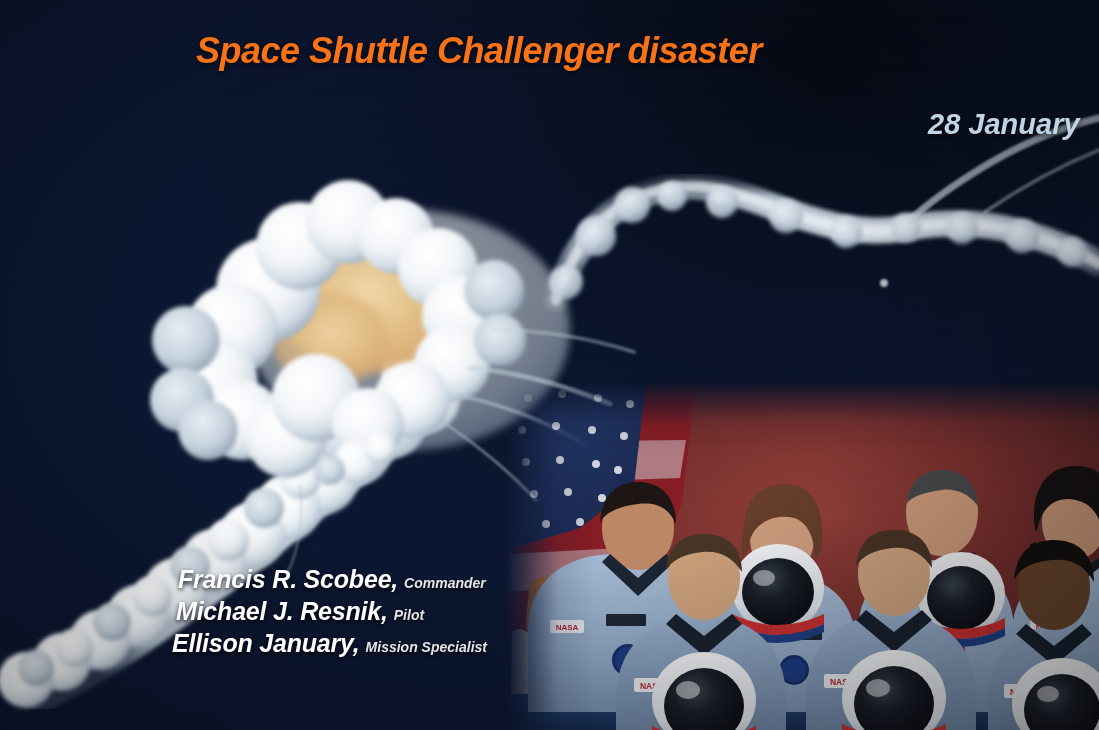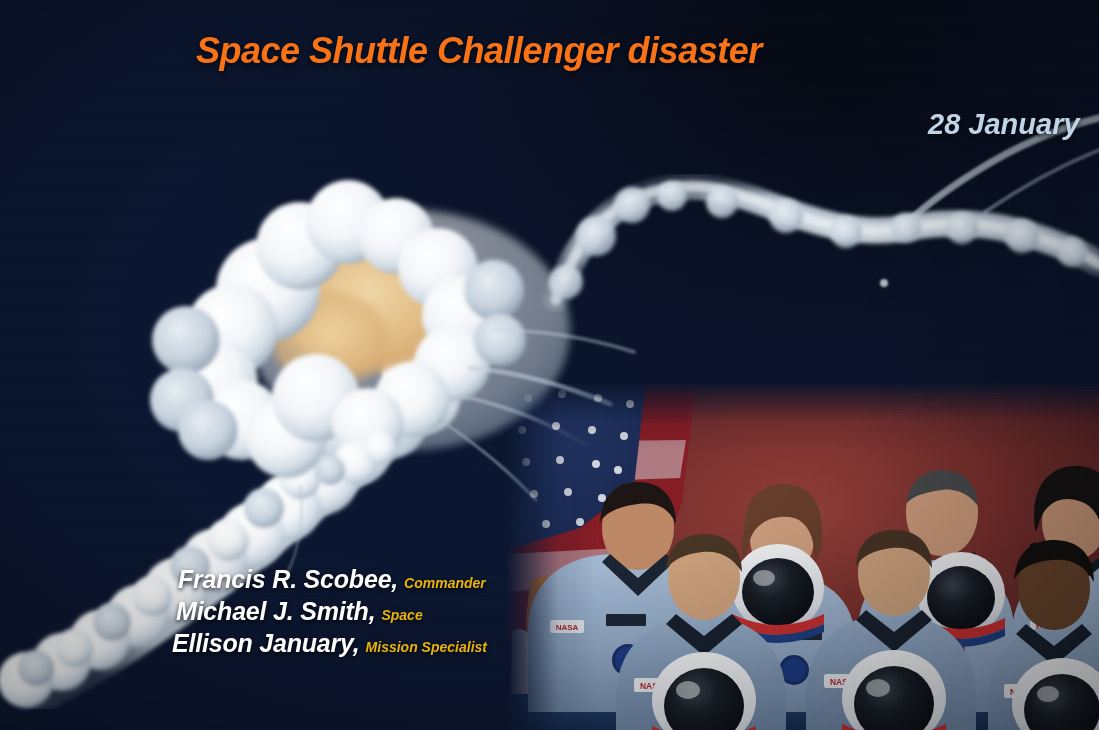--- a/index.html
+++ b/index.html
@@ -82,21 +82,21 @@
     white-space:nowrap;
   }
   .crewname{
     font-size:25px;font-weight:bold;font-style:italic;
     color:#ffffff;letter-spacing:-.2px;
     text-shadow:0 2px 4px rgba(0,0,0,.8);
     text-align:center;
   }
   .crewrole{
     font-size:14px;font-weight:bold;font-style:italic;
-    color:#eab308;margin-left:6px;
+    color:#e5e5e5;margin-left:6px;
     text-shadow:0 2px 4px rgba(0,0,0,.8);
   }
   
   .r0{padding-left:8px}
   .r1{padding-left:6px}
   .r2{padding-left:4px}
   .r3{padding-left:2px}
   .r4{padding-left:0px}
 </style>
 </head>
@@ -448,20 +448,20 @@
   <div class="grain"></div>
 
   <div class="title">Space Shuttle Challenger disaster</div>
   <div class="datetext">28 January</div>
 
   <div class="crewlist">
     <div class="crewrow r0">
       <span class="crewname">Francis R. Scobee,</span><span class="crewrole">Commander</span>
     </div>
     <div class="crewrow r1">
-      <span class="crewname">Michael J. Smith,</span><span class="crewrole">Space</span>
+      <span class="crewname">Michael J. Resnik,</span><span class="crewrole">Pilot</span>
     </div>
     <div class="crewrow r3">
       <span class="crewname">Ellison January,</span><span class="crewrole">Mission Specialist</span>
     </div>
   </div>
 
 </div>
 
 </body></html>

